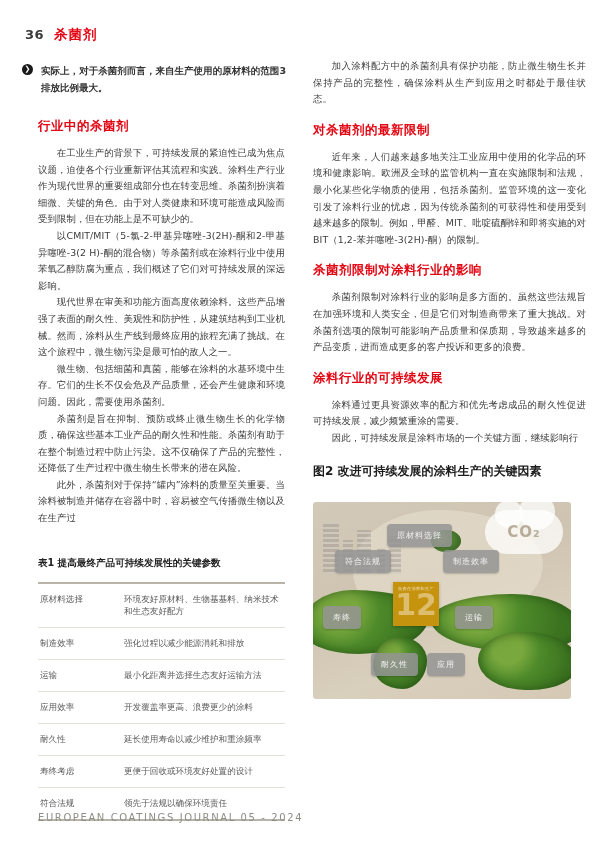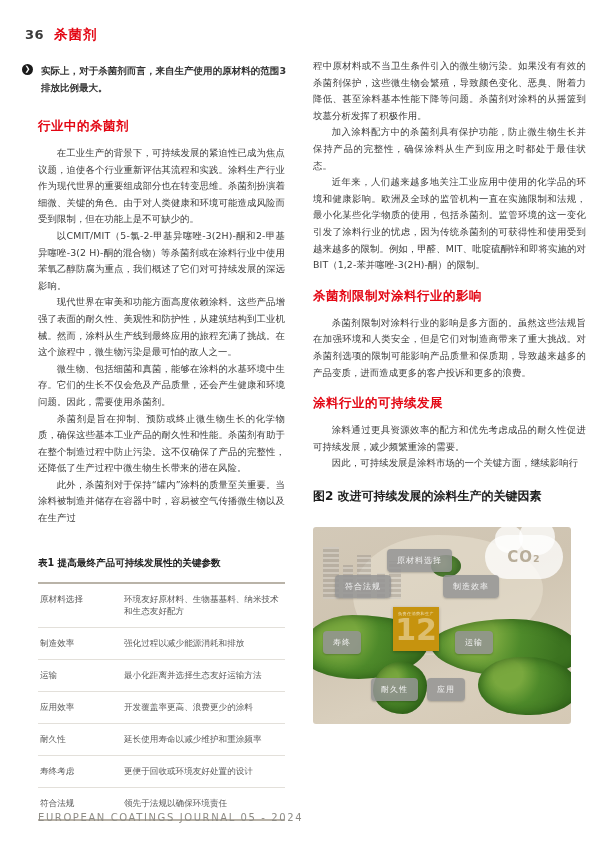--- a/index.html
+++ b/index.html
@@ -135,23 +135,23 @@
       <div class="tcell-desc">更便于回收或环境友好处置的设计</div>
     </div>
     <div class="trow">
       <div class="tcell-param">符合法规</div>
       <div class="tcell-desc">领先于法规以确保环境责任</div>
     </div>
   </div>
 </div>
 
 <div class="col col-right">
-  <p class="body">程中原材料或不当卫生条件引入的微生物污染。如果没有有效的杀菌剂保护，这些微生物会繁殖，导致颜色变化、恶臭、附着力降低、甚至涂料基本性能下降等问题。杀菌剂对涂料的从摇篮到坟墓分析发挥了积极作用。</p>
   <p class="body indent">加入涂料配方中的杀菌剂具有保护功能，防止微生物生长并保持产品的完整性，确保涂料从生产到应用之时都处于最佳状态。</p>
 
+  <div class="heading">对杀菌剂的最新限制</div>
   <p class="body indent">近年来，人们越来越多地关注工业应用中使用的化学品的环境和健康影响。欧洲及全球的监管机构一直在实施限制和法规，最小化某些化学物质的使用，包括杀菌剂。监管环境的这一变化引发了涂料行业的忧虑，因为传统杀菌剂的可获得性和使用受到越来越多的限制。例如，甲醛、MIT、吡啶硫酮锌和即将实施的对BIT（1,2-苯并噻唑-3(2H)-酮）的限制。</p>
 
   <div class="heading">杀菌剂限制对涂料行业的影响</div>
   <p class="body indent">杀菌剂限制对涂料行业的影响是多方面的。虽然这些法规旨在加强环境和人类安全，但是它们对制造商带来了重大挑战。对杀菌剂选项的限制可能影响产品质量和保质期，导致越来越多的产品变质，进而造成更多的客户投诉和更多的浪费。</p>
 
   <div class="heading">涂料行业的可持续发展</div>
   <p class="body indent">涂料通过更具资源效率的配方和优先考虑成品的耐久性促进可持续发展，减少频繁重涂的需要。</p>
   <p class="body indent">因此，可持续发展是涂料市场的一个关键方面，继续影响行</p>
 
   <div class="fig-caption">图2 改进可持续发展的涂料生产的关键因素</div>

